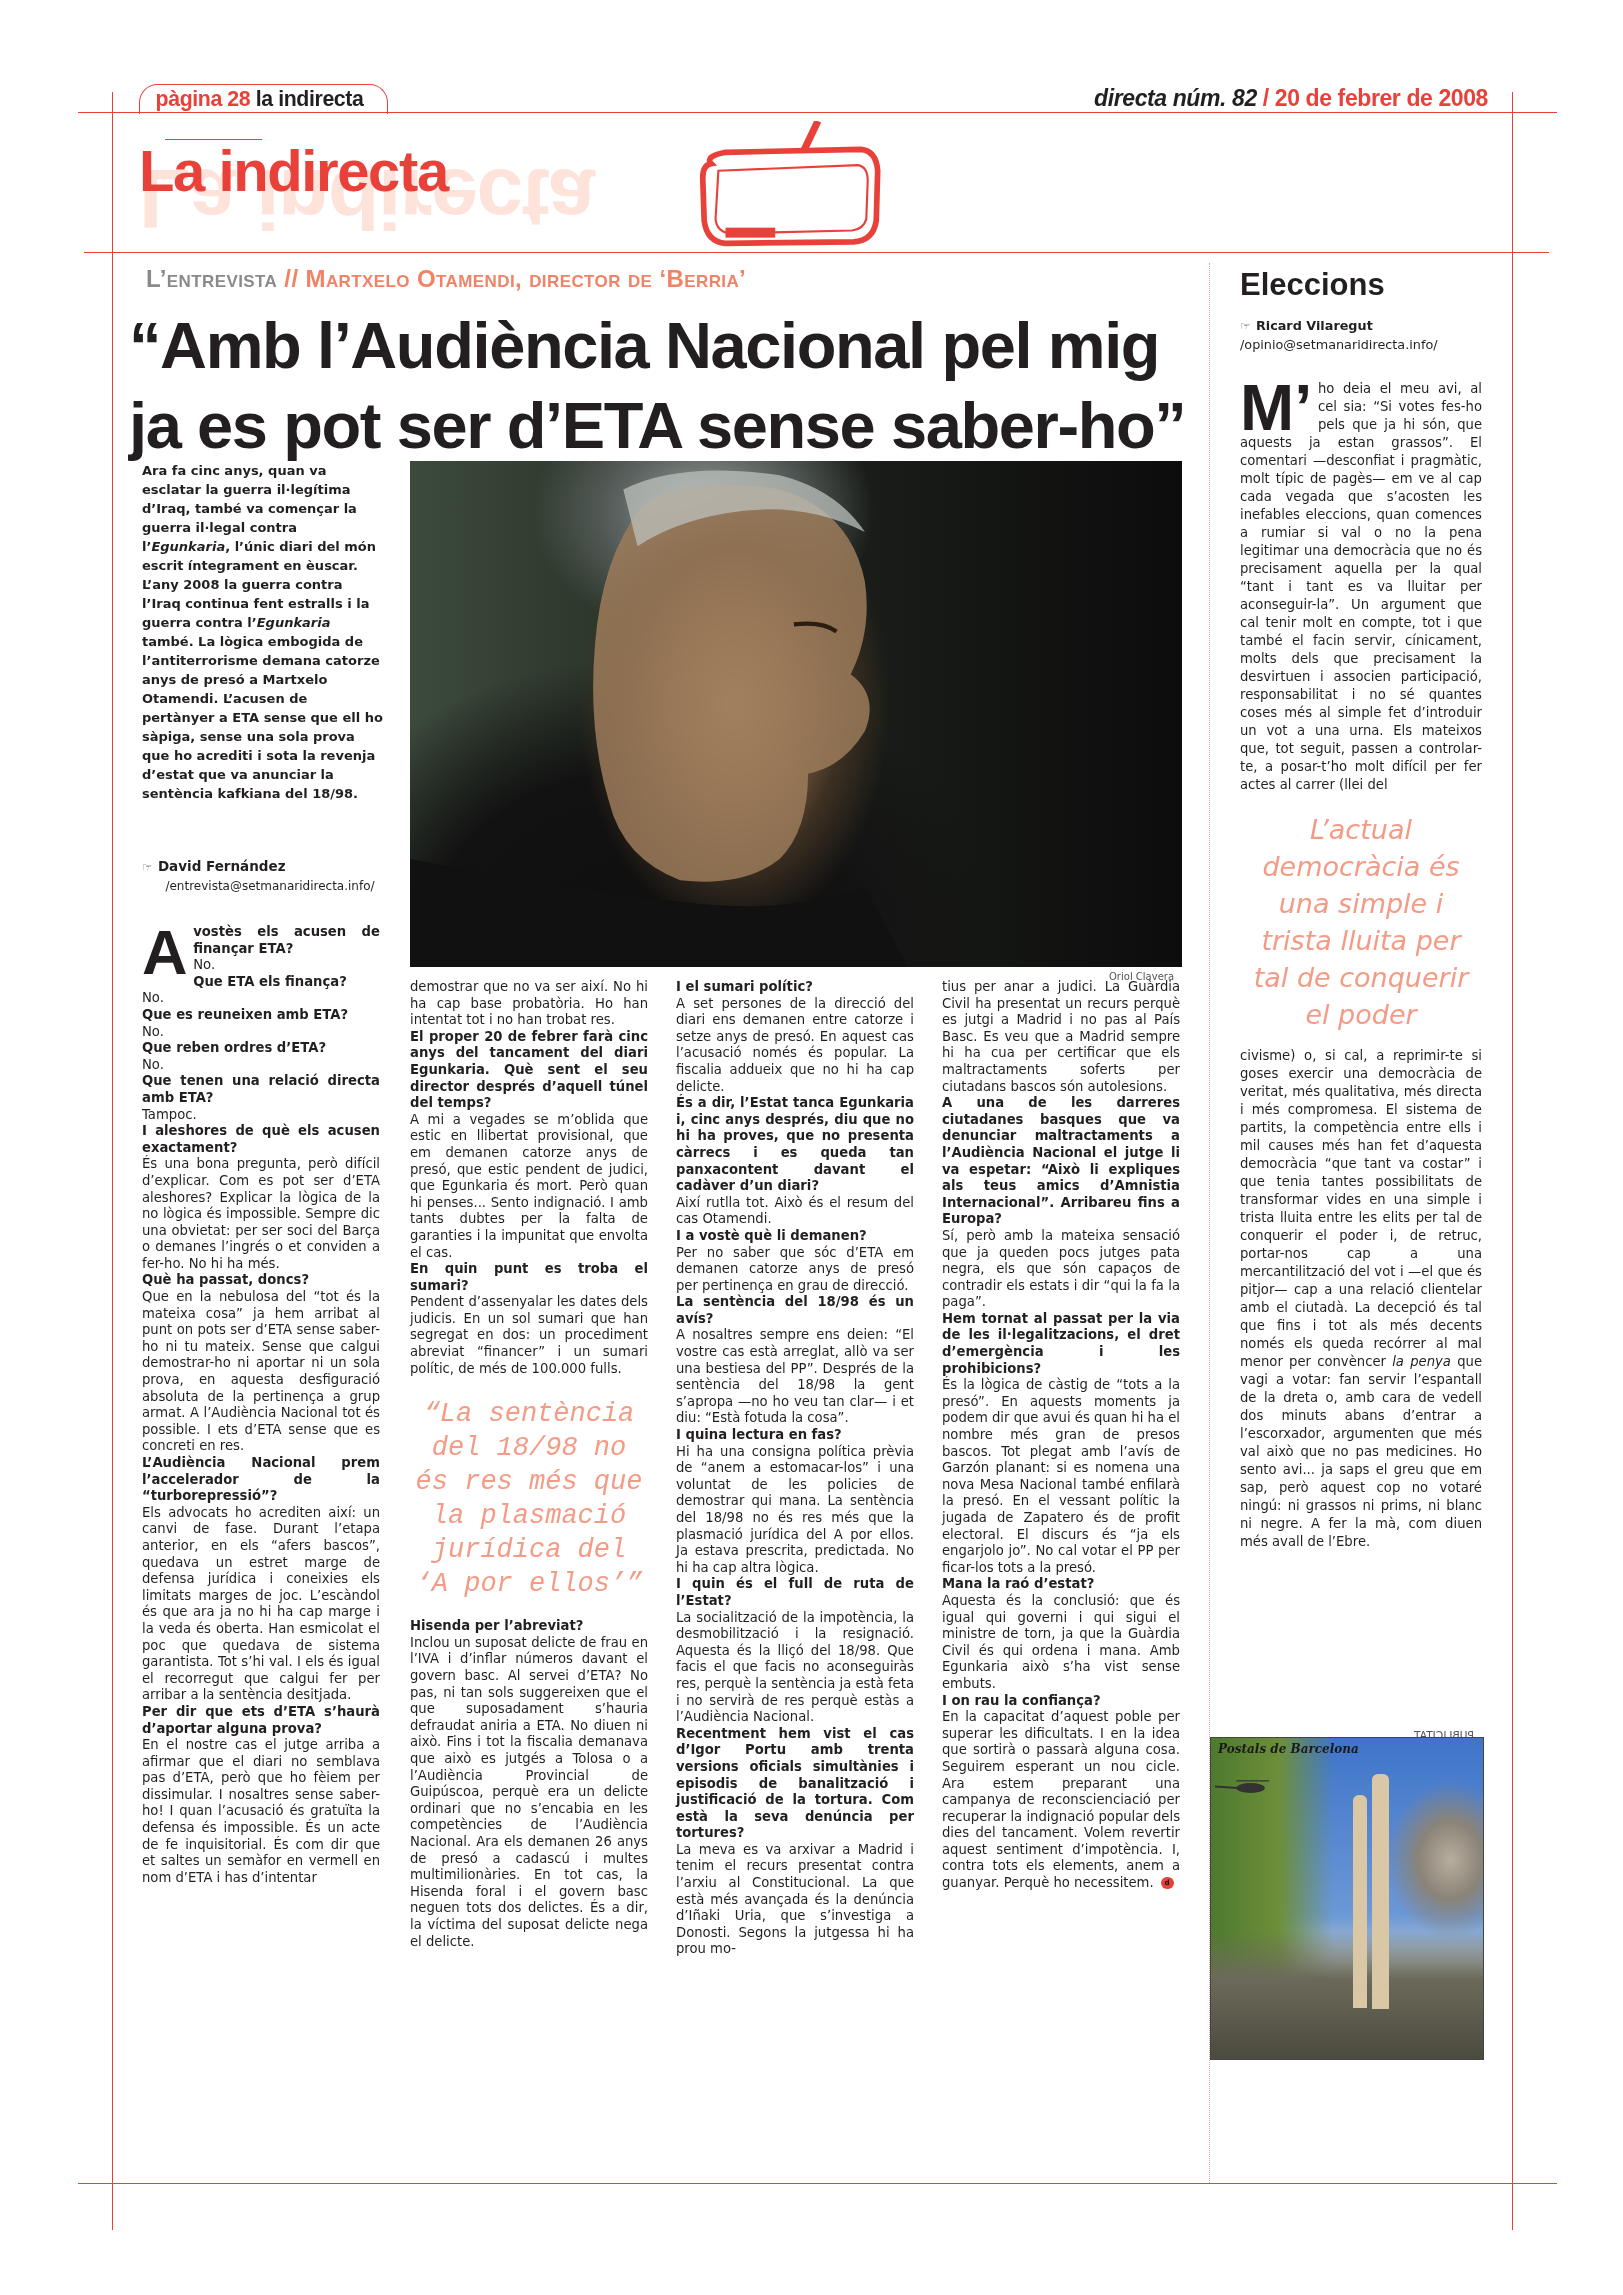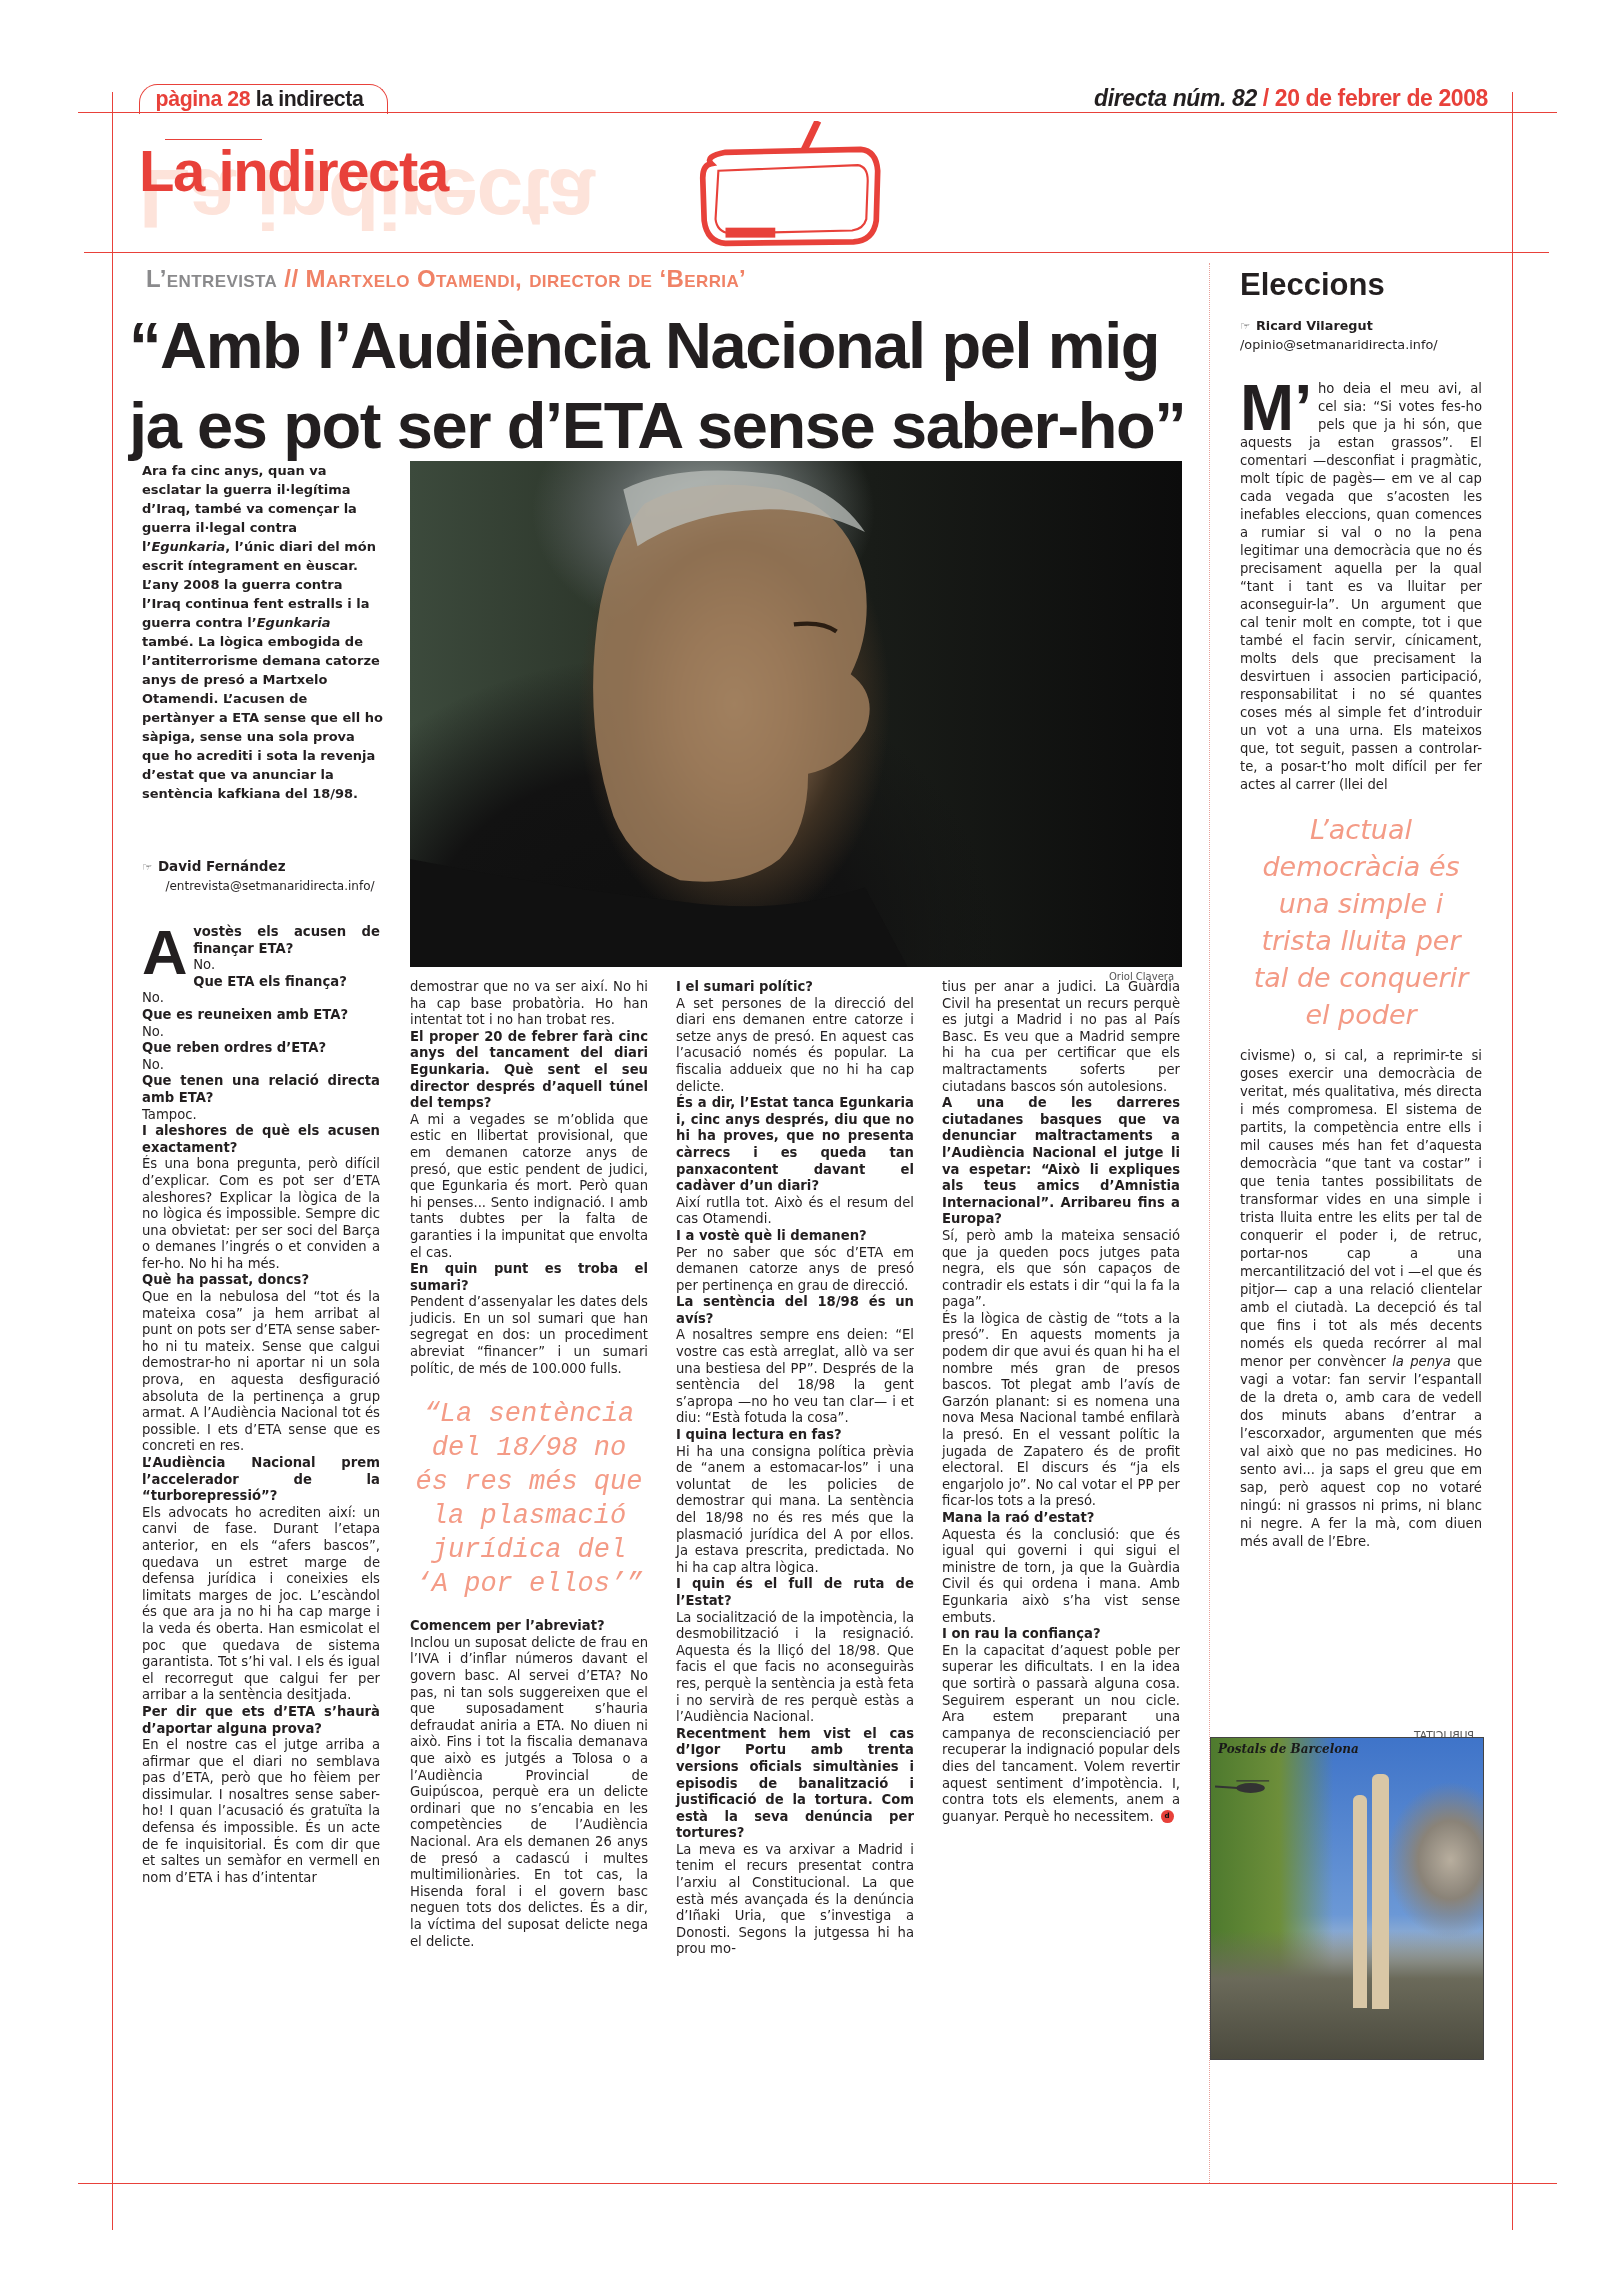--- a/index.html
+++ b/index.html
@@ -186,21 +186,21 @@
   <span class="dropcap">A</span>
 <span class="q">vostès els acusen de finançar ETA?</span><br><p class="a">No.</p><p class="q">Que ETA els finança?</p><p class="a">No.</p><p class="q">Que es reuneixen amb ETA?</p><p class="a">No.</p><p class="q">Que reben ordres d’ETA?</p><p class="a">No.</p><p class="q">Que tenen una relació directa amb ETA?</p><p class="a">Tampoc.</p><p class="q">I aleshores de què els acusen exactament?</p><p class="a">És una bona pregunta, però difícil d’explicar. Com es pot ser d’ETA aleshores? Explicar la lògica de la no lògica és impossible. Sempre dic una obvietat: per ser soci del Barça o demanes l’ingrés o et conviden a fer-ho. No hi ha més.</p><p class="q">Què ha passat, doncs?</p><p class="a">Que en la nebulosa del “tot és la mateixa cosa” ja hem arribat al punt on pots ser d’ETA sense saber-ho ni tu mateix. Sense que calgui demostrar-ho ni aportar ni un sola prova, en aquesta desfiguració absoluta de la pertinença a grup armat. A l’Audiència Nacional tot és possible. I ets d’ETA sense que es concreti en res.</p><p class="q">L’Audiència Nacional prem l’accelerador de la “turborepressió”?</p><p class="a">Els advocats ho acrediten així: un canvi de fase. Durant l’etapa anterior, en els “afers bascos”, quedava un estret marge de defensa jurídica i coneixies els limitats marges de joc. L’escàndol és que ara ja no hi ha cap marge i la veda és oberta. Han esmicolat el poc que quedava de sistema garantista. Tot s’hi val. I els és igual el recorregut que calgui fer per arribar a la sentència desitjada.</p><p class="q">Per dir que ets d’ETA s’haurà d’aportar alguna prova?</p><p class="a">En el nostre cas el jutge arriba a afirmar que el diari no semblava pas d’ETA, però que ho fèiem per dissimular. I nosaltres sense saber-ho! I quan l’acusació és gratuïta la defensa és impossible. És un acte de fe inquisitorial. És com dir que et saltes un semàfor en vermell en nom d’ETA i has d’intentar</p></div>
 
 <div class="col" id="col2" style="left:410px; top:979px; width:238px;">
     <p class="a">demostrar que no va ser així. No hi ha cap base probatòria. Ho han intentat tot i no han trobat res.</p>
     <p class="q">El proper 20 de febrer farà cinc anys del tancament del diari Egunkaria. Què sent el seu director després d’aquell túnel del temps?</p>
     <p class="a">A mi a vegades se m’oblida que estic en llibertat provisional, que em demanen catorze anys de presó, que estic pendent de judici, que Egunkaria és mort. Però quan hi penses... Sento indignació. I amb tants dubtes per la falta de garanties i la impunitat que envolta el cas.</p>
     <p class="q">En quin punt es troba el sumari?</p>
     <p class="a">Pendent d’assenyalar les dates dels judicis. En un sol sumari que han segregat en dos: un procediment abreviat “financer” i un sumari polític, de més de 100.000 fulls.</p>
     <div class="pullquote">“La sentència del 18/98 no és res més que la plasmació jurídica del ‘A por ellos’”</div>
-    <p class="q">Comencem per l’abreviat?</p>
+    <p class="q">Hisenda per l’abreviat?</p>
     <p class="a">Inclou un suposat delicte de frau en l’IVA i d’inflar números davant el govern basc. Al servei d’ETA? No pas, ni tan sols suggereixen que el que suposadament s’hauria defraudat aniria a ETA. No diuen ni això. Fins i tot la fiscalia demanava que això es jutgés a Tolosa o a l’Audiència Provincial de Guipúscoa, perquè era un delicte ordinari que no s’encabia en les competències de l’Audiència Nacional. Ara els demanen 26 anys de presó a cadascú i multes multimilionàries. En tot cas, la Hisenda foral i el govern basc neguen tots dos delictes. És a dir, la víctima del suposat delicte nega el delicte.</p>
   </div>
 
 <div class="col" id="col3" style="left:676px; top:979px; width:238px;">
     <p class="q">I el sumari polític?</p>
     <p class="a">A set persones de la direcció del diari ens demanen entre catorze i setze anys de presó. En aquest cas l’acusació només és popular. La fiscalia addueix que no hi ha cap delicte.</p>
     <p class="q">És a dir, l’Estat tanca Egunkaria i, cinc anys després, diu que no hi ha proves, que no presenta càrrecs i es queda tan panxacontent davant el cadàver d’un diari?</p>
     <p class="a">Així rutlla tot. Això és el resum del cas Otamendi.</p>
     <p class="q">I a vostè què li demanen?</p>
     <p class="a">Per no saber que sóc d’ETA em demanen catorze anys de presó per pertinença en grau de direcció.</p>
@@ -211,20 +211,21 @@
     <p class="q">I quin és el full de ruta de l’Estat?</p>
     <p class="a">La socialització de la impotència, la desmobilització i la resignació. Aquesta és la lliçó del 18/98. Que facis el que facis no aconseguiràs res, perquè la sentència ja està feta i no servirà de res perquè estàs a l’Audiència Nacional.</p>
     <p class="q">Recentment hem vist el cas d’Igor Portu amb trenta versions oficials simultànies i episodis de banalització i justificació de la tortura. Com està la seva denúncia per tortures?</p>
     <p class="a">La meva es va arxivar a Madrid i tenim el recurs presentat contra l’arxiu al Constitucional. La que està més avançada és la denúncia d’Iñaki Uria, que s’investiga a Donosti. Segons la jutgessa hi ha prou mo-</p>
   </div>
 
 <div class="col" id="col4" style="left:942px; top:979px; width:238px;">
     <p class="a">tius per anar a judici. La Guàrdia Civil ha presentat un recurs perquè es jutgi a Madrid i no pas al País Basc. Es veu que a Madrid sempre hi ha cua per certificar que els maltractaments soferts per ciutadans bascos són autolesions.</p>
     <p class="q">A una de les darreres ciutadanes basques que va denunciar maltractaments a l’Audiència Nacional el jutge li va espetar: “Això li expliques als teus amics d’Amnistia Internacional”. Arribareu fins a Europa?</p>
     <p class="a">Sí, però amb la mateixa sensació que ja queden pocs jutges pata negra, els que són capaços de contradir els estats i dir “qui la fa la paga”.</p>
+    <p class="q">Hem tornat al passat per la via de les il·legalitzacions, el dret d’emergència i les prohibicions?</p>
     <p class="a">És la lògica de càstig de “tots a la presó”. En aquests moments ja podem dir que avui és quan hi ha el nombre més gran de presos bascos. Tot plegat amb l’avís de Garzón planant: si es nomena una nova Mesa Nacional també enfilarà la presó. En el vessant polític la jugada de Zapatero és de profit electoral. El discurs és “ja els engarjolo jo”. No cal votar el PP per ficar-los tots a la presó.</p>
     <p class="q">Mana la raó d’estat?</p>
     <p class="a">Aquesta és la conclusió: que és igual qui governi i qui sigui el ministre de torn, ja que la Guàrdia Civil és qui ordena i mana. Amb Egunkaria això s’ha vist sense embuts.</p>
     <p class="q">I on rau la confiança?</p>
     <p class="a">En la capacitat d’aquest poble per superar les dificultats. I en la idea que sortirà o passarà alguna cosa. Seguirem esperant un nou cicle. Ara estem preparant una campanya de reconscienciació per recuperar la indignació popular dels dies del tancament. Volem revertir aquest sentiment d’impotència. I, contra tots els elements, anem a guanyar. Perquè ho necessitem.<span class="end-mark">d</span></p>
   </div>
 
 <div class="sidebar-divider"></div>
 <aside class="sidebar">
   <div class="sb-title">Eleccions</div>

